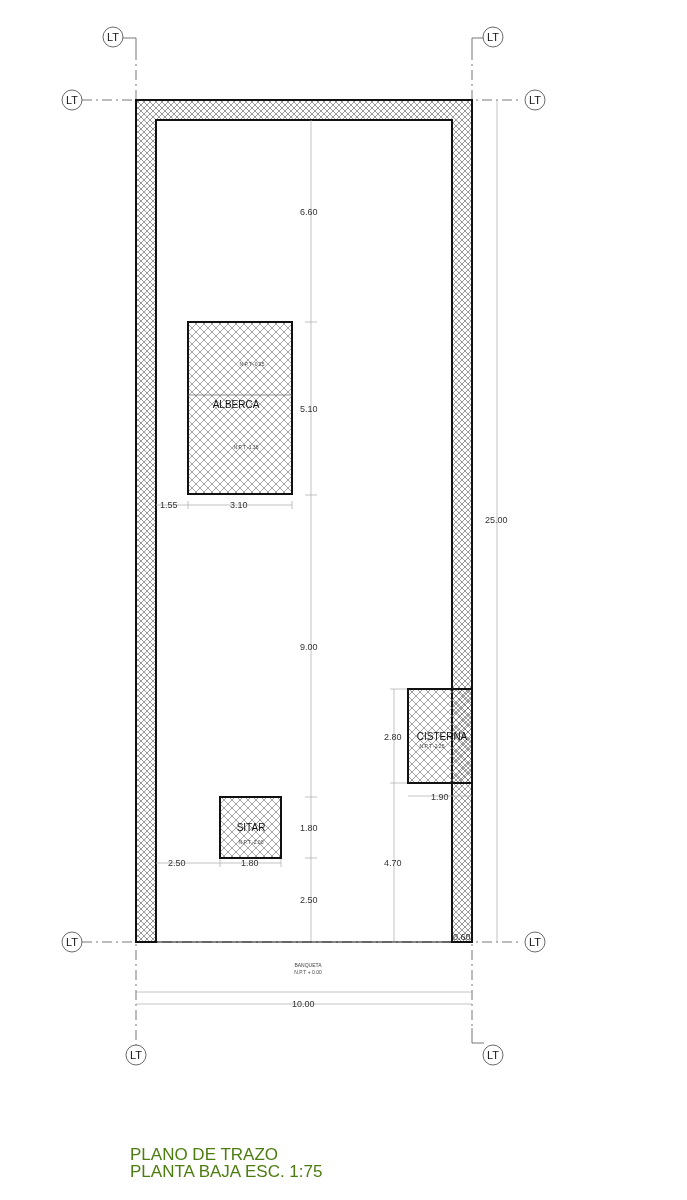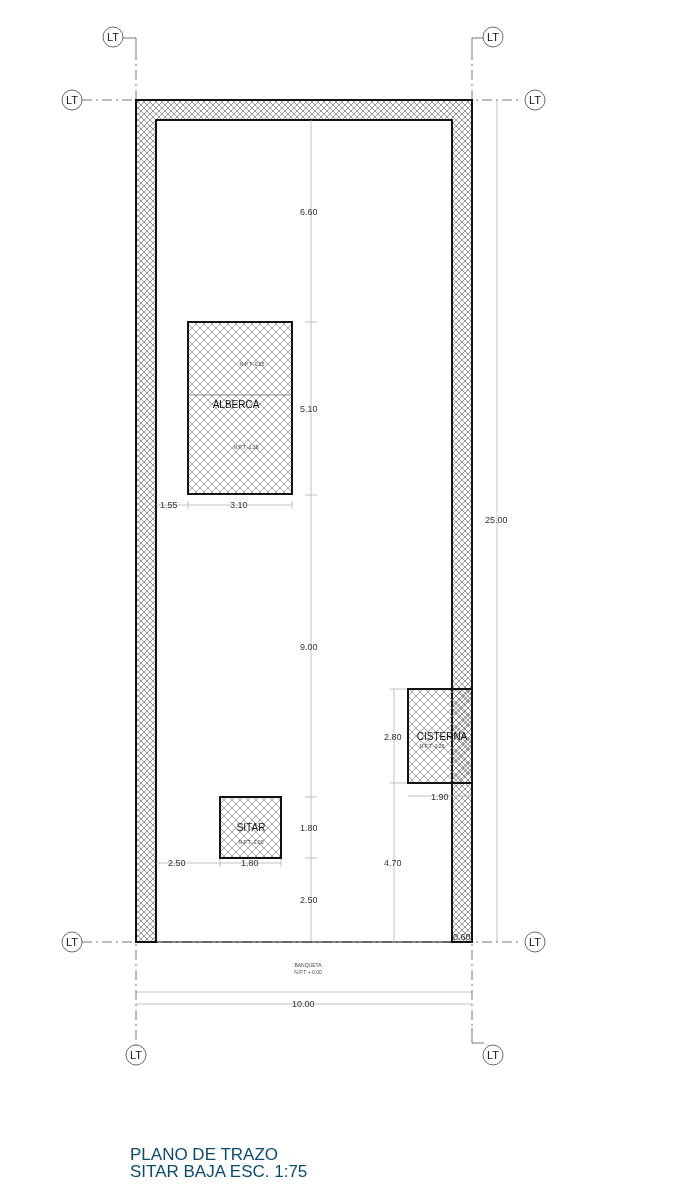--- a/index.html
+++ b/index.html
@@ -2,21 +2,21 @@
 <html><head>
 <meta charset="utf-8">
 <style>
   html, body { margin: 0; padding: 0; background: #ffffff; }
   body { width: 687px; height: 1200px; position: relative; overflow: hidden; font-family: "Liberation Sans", sans-serif; }
   svg { position: absolute; left: 0; top: 0; }
   .dim { font-family: "Liberation Sans", sans-serif; font-size: 9px; fill: #333; }
   .tiny { font-family: "Liberation Sans", sans-serif; font-size: 5px; fill: #444; }
   .label { font-family: "Liberation Sans", sans-serif; font-size: 10px; fill: #111; }
   .lt { font-family: "Liberation Sans", sans-serif; font-size: 11px; fill: #111; }
-  .title { position: absolute; left: 130px; top: 1146px; font-size: 17px; line-height: 17px; color: #0c4a6e; font-family: "Liberation Sans", sans-serif; }
+  .title { position: absolute; left: 130px; top: 1146px; font-size: 17px; line-height: 17px; color: #4d7c0f; font-family: "Liberation Sans", sans-serif; }
   .title div { white-space: nowrap; }
 </style>
 </head>
 <body>
 
 <svg width="687" height="1200" viewBox="0 0 687 1200">
   <defs>
     <pattern id="crosshatch" width="8" height="8" patternUnits="userSpaceOnUse">
       <path d="M0,0 L8,8 M8,0 L0,8" stroke="#666" stroke-width="0.6"></path>
     </pattern>
@@ -143,14 +143,14 @@
   <g>
     <text class="tiny" x="308" y="967" text-anchor="middle">BANQUETA</text>
     <text class="tiny" x="308" y="974" text-anchor="middle">N.P.T + 0.00</text>
   </g>
 
   <line x1="136" y1="942" x2="472" y2="942" stroke="#111" stroke-width="1.2"></line>
 </svg>
 
 <div class="title">
   <div>PLANO DE TRAZO</div>
-  <div>SITAR BAJA ESC. 1:75</div>
+  <div>PLANTA BAJA ESC. 1:75</div>
 </div>
 
 </body></html>

